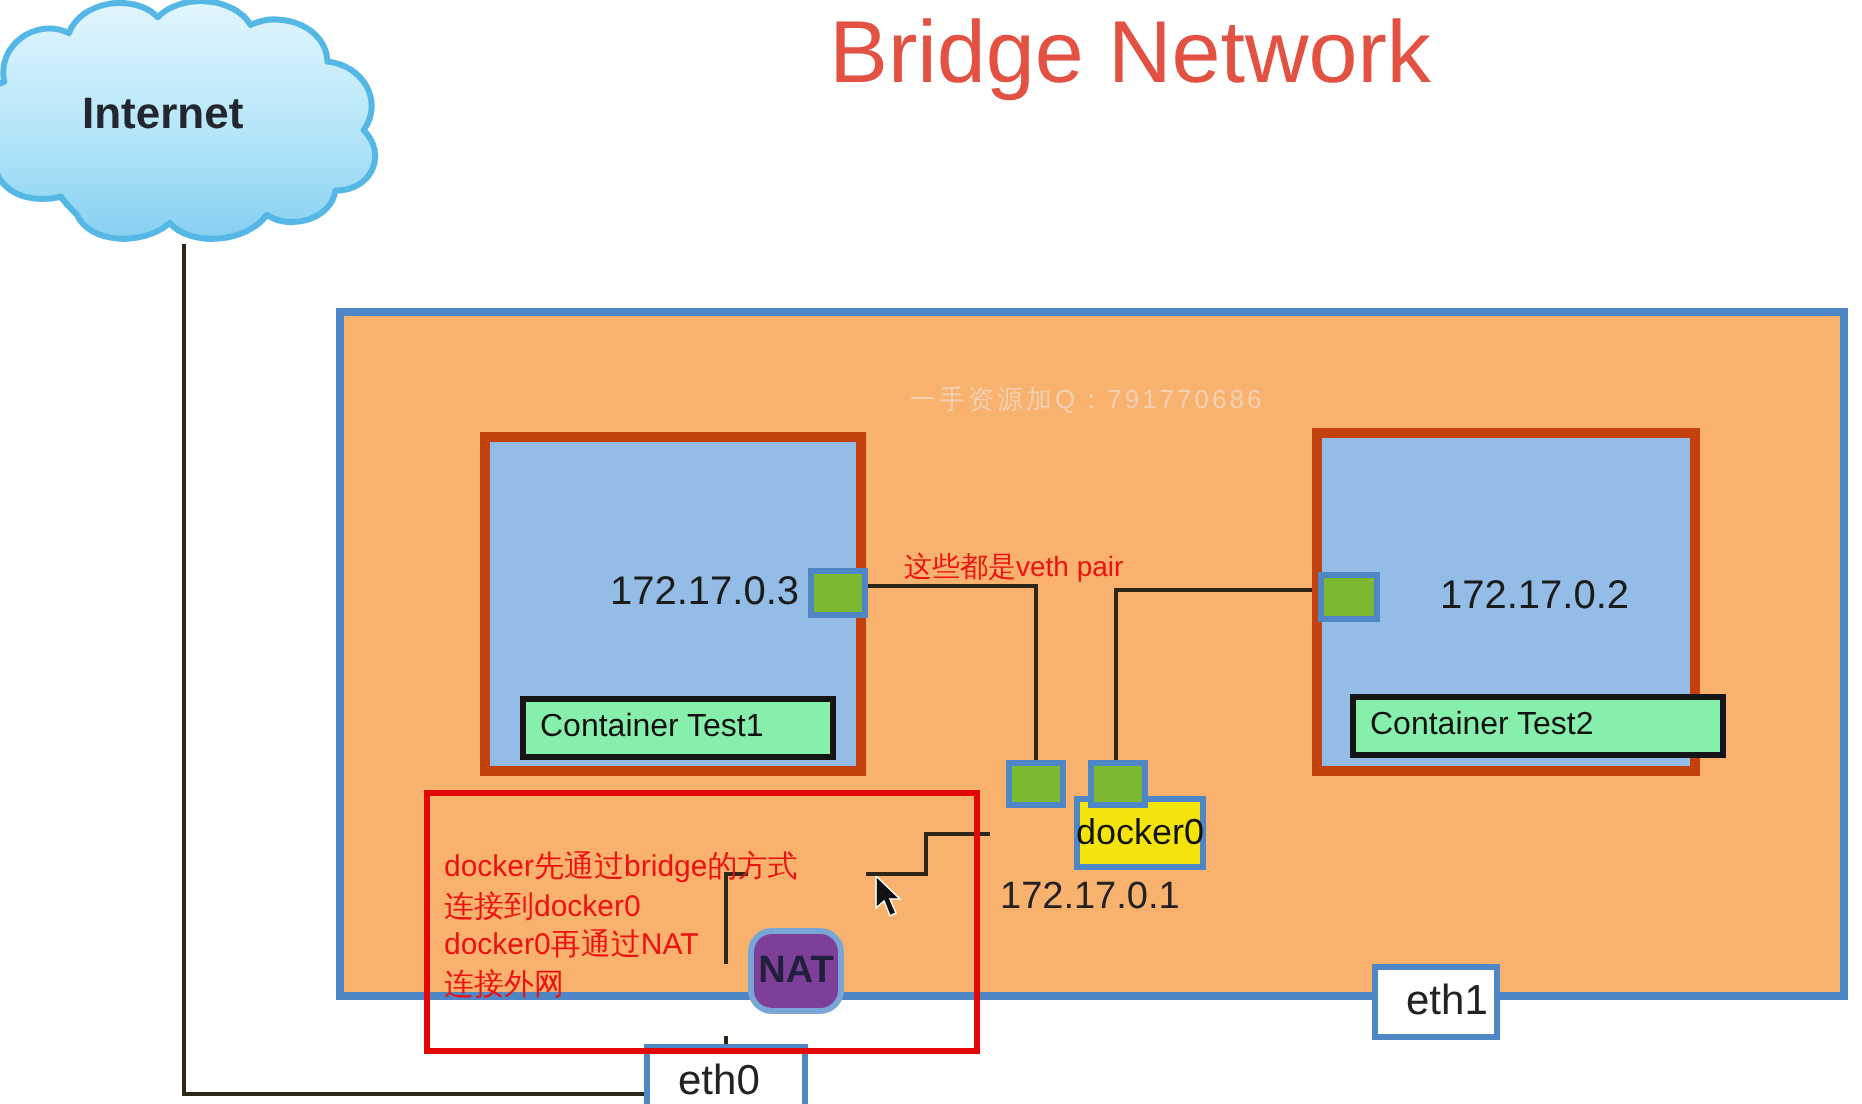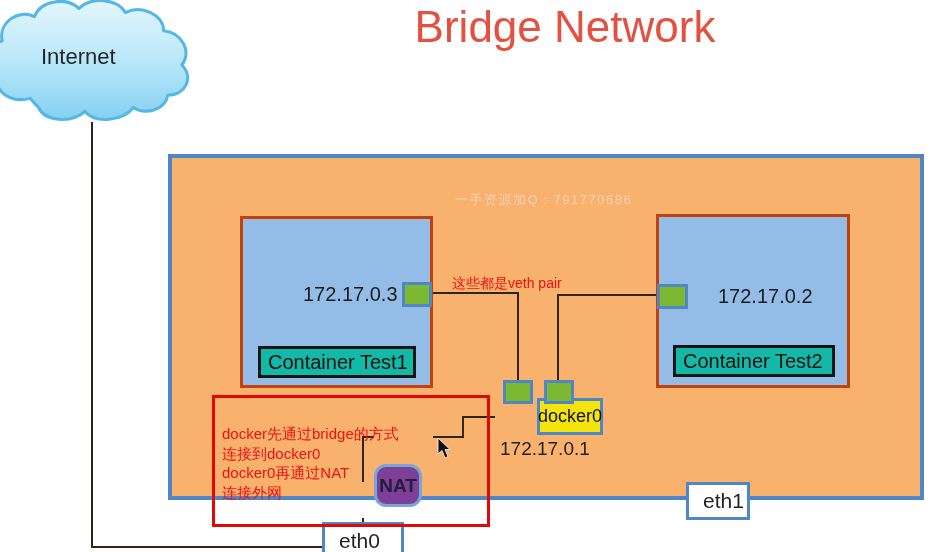--- a/index.html
+++ b/index.html
@@ -3,48 +3,48 @@
 <meta charset="utf-8">
 <style>
   * { margin:0; padding:0; box-sizing:border-box; }
   body { background:#ffffff; font-family:"Liberation Sans", sans-serif; }
   #stage { position:relative; width:931px; height:552px; background:#ffffff; overflow:hidden; }
 
   .title { position:absolute; left:330px; top:2px; width:470px; text-align:center;
            font-size:44px; font-weight:400; color:#e25142; z-index:2; }
 
   .cloud-svg { position:absolute; left:-14px; top:-6px; width:212px; height:134px; z-index:2; }
-  .cloud-label { position:absolute; left:41px; top:44px; font-size:22px; font-weight:400;
+  .cloud-label { position:absolute; left:41px; top:44px; font-size:22px; font-weight:700;
                  color:#23262e; z-index:3; }
 
   .host { position:absolute; left:168px; top:154px; width:756px; height:346px;
           background:#f9b16e; border:4px solid #4e86c6; z-index:0; }
 
   .connectors { position:absolute; left:0; top:0; z-index:1; }
 
   .watermark { position:absolute; left:455px; top:191px; font-size:13px; letter-spacing:1.5px;
                color:rgba(235,235,235,0.55); z-index:1; }
 
-  .container-box { position:absolute; background:#93bde7; border:3px solid #c2410c; z-index:2; }
+  .container-box { position:absolute; background:#93bde7; border:5px solid #c2410c; z-index:2; }
   #c1 { left:240px; top:216px; width:193px; height:172px; }
   #c2 { left:656px; top:214px; width:194px; height:174px; }
 
   .ip { position:absolute; font-size:20px; color:#1b1b1b; white-space:nowrap; }
   #c1 .ip { left:60px; top:64px; }
   #c2 .ip { left:39px; top:68px;margin-left:20px; }
 
   .veth-port { position:absolute; background:#7cb930; border:3px solid #4e86c6; z-index:3; }
   #c1 .veth-port { left:159px; top:63px; width:30px; height:25px; }
   #c2 .veth-port { left:-2px; top:67px; width:31px; height:25px; }
 
-  .container-label { position:absolute; background:#14b8a6; border:3px solid #151515;
-                     font-size:20px; color:#111; display:flex; align-items:center;
+  .container-label { position:absolute; background:#86efac; border:3px solid #151515;
+                     font-size:16px; color:#111; display:flex; align-items:center;
                      padding-left:7px; white-space:nowrap; }
   #c1 .container-label { left:15px; top:127px; width:158px; height:32px; }
-  #c2 .container-label { left:14px; top:128px; width:162px; height:32px; }
+  #c2 .container-label { left:14px; top:128px; width:188px; height:32px; }
 
   .veth-note { position:absolute; left:452px; top:275px; font-size:14px; color:#ee1111; z-index:2; white-space:nowrap;text-align:right; }
 
   .bridge { position:absolute; left:497px; top:398px; width:66px; height:37px;
             background:#f4e40b; border:3px solid #4e86c6; z-index:2;
             display:flex; align-items:center; justify-content:center;
             font-size:18px; color:#111;margin-left:40px; }
   .bridge-port { position:absolute; width:30px; height:24px; background:#7cb930;
                  border:3px solid #4e86c6; z-index:3; }
   #bp1 { left:503px; top:380px; }

